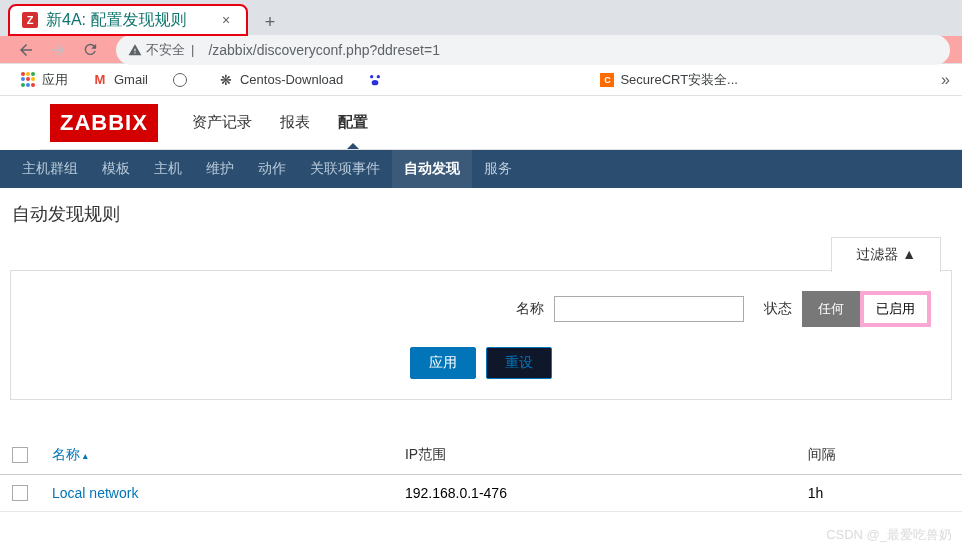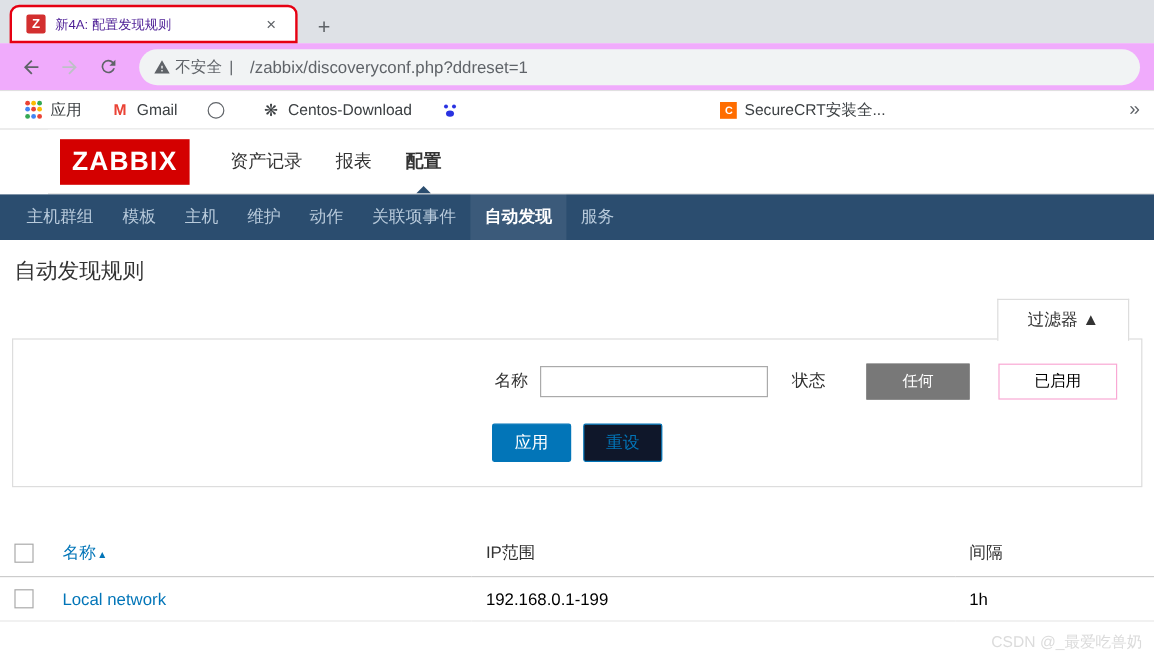--- a/index.html
+++ b/index.html
@@ -2,26 +2,26 @@
 <html><head>
   <meta charset="utf-8">
   <style>
     * { margin: 0; padding: 0; box-sizing: border-box; font-family: Arial, "Microsoft YaHei", sans-serif; }
     body { width: 962px; height: 554px; background: #fff; overflow: hidden; position: relative; }
     
     
     .tab-bar { height: 36px; background: #dee1e6; display: flex; align-items: flex-end; padding-left: 8px; }
     .browser-tab { height: 32px; background: #fff; border-radius: 8px 8px 0 0; padding: 0 12px; display: flex; align-items: center; min-width: 240px; border: 2px solid #e60012; position: relative; }
     .tab-favicon { width: 16px; height: 16px; background: #d32f2f; color: #fff; display: flex; align-items: center; justify-content: center; font-weight: bold; font-size: 11px; border-radius: 2px; margin-right: 8px; }
-    .tab-title { font-size: 11px; color: #4c1d95; flex: 1; }
+    .tab-title { font-size: 16px; color: #0f766e; flex: 1; }
     .tab-close { width: 16px; height: 16px; color: #5f6368; font-size: 14px; display: flex; align-items: center; justify-content: center; margin-left: 8px; cursor: pointer; }
     .tab-new { width: 28px; height: 28px; display: flex; align-items: center; justify-content: center; color: #5f6368; font-size: 18px; margin-left: 8px; cursor: pointer; }
     
     
-    .addr-bar { height: 40px; background: #f0abfc; display: flex; align-items: center; padding: 0 12px; border-bottom: 1px solid #e0e0e0; }
+    .addr-bar { height: 28px; background: #fca5a5; display: flex; align-items: center; padding: 0 12px; border-bottom: 1px solid #e0e0e0; }
     .nav-btn { width: 28px; height: 28px; display: flex; align-items: center; justify-content: center; color: #5f6368; margin-right: 4px; cursor: pointer; }
     .nav-btn.disabled { color: #bdc1c6; }
     .url-box { flex: 1; height: 30px; background: #f1f3f4; border-radius: 15px; display: flex; align-items: center; padding: 0 12px; margin-left: 8px; }
     .url-warn { display: flex; align-items: center; color: #5f6368; font-size: 13px; margin-right: 8px; }
     .url-text { font-size: 14px; color: #5f6368; }
     
     
     .bm-bar { height: 32px; background: #fff; display: flex; align-items: center; padding: 0 12px; border-bottom: 1px solid #e0e0e0; }
     .bm-item { display: flex; align-items: center; padding: 4px 8px; font-size: 13px; color: #3c4043; margin-right: 8px; cursor: pointer; }
     .bm-icon { width: 16px; height: 16px; margin-right: 6px; display: flex; align-items: center; justify-content: center; }
@@ -51,21 +51,21 @@
     .page-title { padding: 14px 12px; font-size: 18px; color: #333; }
     
     
     .filter-box { margin: 0 10px; border: 1px solid #ddd; background: #fff; position: relative; }
     .filter-tab { position: absolute; top: -34px; right: 10px; background: #fff; border: 1px solid #ddd; border-bottom: none; padding: 8px 24px; font-size: 14px; color: #333; cursor: pointer; }
     .filter-content { padding: 20px; display: flex; align-items: center; justify-content: flex-end; gap: 20px; }
     .filter-field { display: flex; align-items: center; gap: 10px; }
     .filter-label { font-size: 14px; color: #333; }
     .filter-input { width: 190px; height: 26px; border: 1px solid #aaa; padding: 0 6px; }
     .filter-btn-grp { display: flex; }
-    .filter-opt { padding: 5px 29px; font-size: 13px; border: 1px solid #f9a8d4; background: #fff; cursor: pointer; margin-left: 24px; }
+    .filter-opt { padding: 5px 12px; font-size: 13px; border: 4px solid #f9a8d4; background: #fff; cursor: pointer; }
     .filter-opt.active { background: #787878; color: #fff; border-color: #787878; }
     .filter-actions { display: flex; justify-content: center; gap: 10px; padding: 0 20px 20px; }
     .btn { padding: 6px 18px; font-size: 14px; border-radius: 2px; border: 1px solid; cursor: pointer; }
     .btn-primary { background: #0275b8; color: #fff; border-color: #0275b8; }
     .btn-default { background: #0f172a; color: #0275b8; border-color: #0275b8; }
     
     
     .tbl { width: 100%; margin-top: 36px; border-collapse: collapse; }
     .tbl th, .tbl td { padding: 10px 12px; text-align: left; font-size: 14px; border-bottom: 1px solid #e8e8e8; }
     .tbl th { color: #333; font-weight: normal; border-bottom: 1px solid #ccc; }
@@ -216,19 +216,19 @@
       <th>IP范围</th>
       <th>间隔</th>
     </tr>
   </thead>
   <tbody>
     <tr>
       <td>
           <div class="chk"></div>
         </td>
       <td><a href="#">Local network</a></td>
-      <td>192.168.0.1-199</td>
+      <td>192.168.0.1-476</td>
       <td>1h</td>
     </tr>
   </tbody>
 </table>
 
 <div class="watermark">CSDN @_最爱吃兽奶</div>
 
 </body></html>

